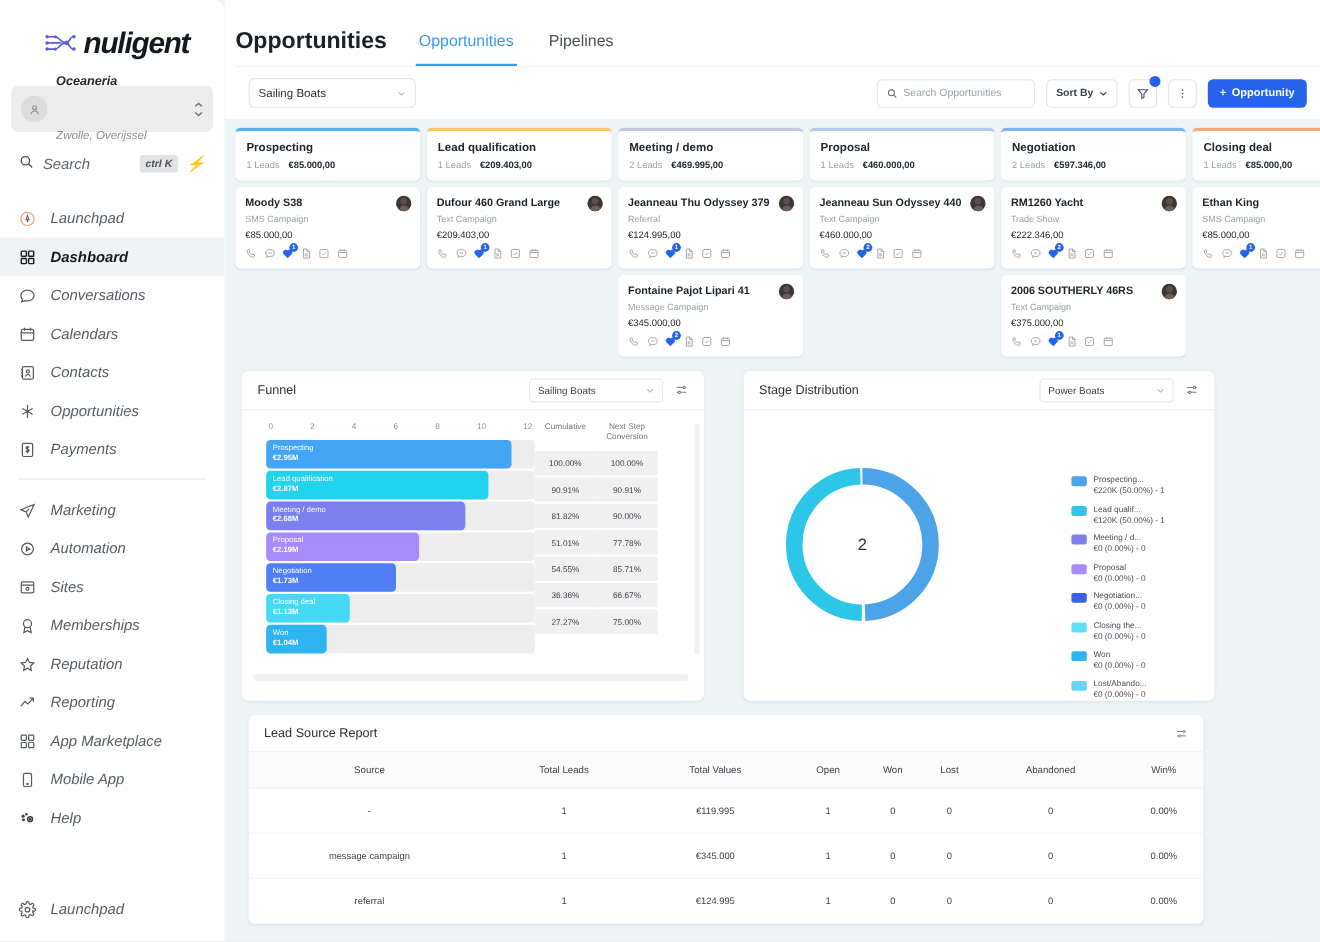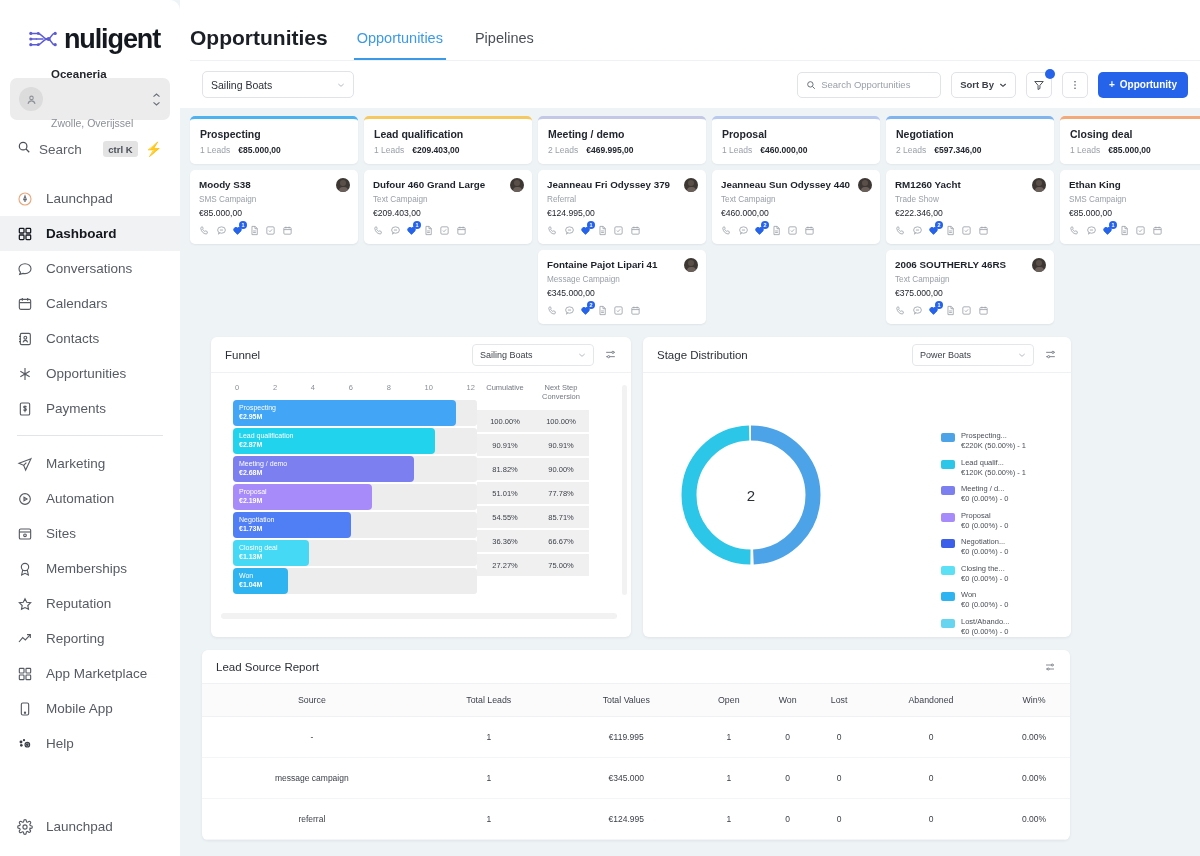--- a/index.html
+++ b/index.html
@@ -11,27 +11,28 @@
   }
   .app {
     position: relative;
     width: 1200px; height: 856px;
     background: #eef3f6;
     display: flex;
   }
 
   
   .sidebar {
-    width: 180px; height: 856px;
+    width: 204px; height: 856px;
     background: #ffffff;
     border-top-right-radius: 10px;
     display: flex; flex-direction: column;
     flex-shrink: 0;
     position: relative;
     z-index: 5;
+    font-style: italic;
   }
   .logo-wrap {
     height: 78px;
     display: flex; align-items: center; justify-content: center;
     gap: 6px;
     padding-left: 8px;
   }
   .logo-mark { width: 30px; height: 30px; display:block; }
   .logo-text {
     font-size: 27px; font-weight: bold; color: #14181f;
@@ -239,22 +240,22 @@
     position: absolute; top: -4px; right: -4px;
     min-width: 8px; height: 8px; border-radius: 50%;
     background: #2563eb; color: #fff;
     font-size: 5.5px; font-weight: bold;
     display:flex; align-items:center; justify-content:center;
     padding: 0 1px;
   }
 
   
   .panels {
-    display: flex; gap: 12px;
-    padding: 13px 22px 0 31px;
+    display: flex; gap: 36px;
+    padding: 13px 22px 0 16px;
   }
   .panel {
     background: #fff; border-radius: 6px;
     box-shadow: 0 1px 3px rgba(16,24,40,.07);
     overflow: hidden;
   }
   .panel-head {
     height: 36px;
     display: flex; align-items: center;
     padding: 0 14px; gap: 10px;
@@ -729,21 +730,21 @@
   <div class="col">
     <div class="col-head" style="border-top-color:#c3c8e6">
       <div class="col-name">Meeting / demo</div>
       <div class="col-meta">
         <span class="col-leads">2 Leads</span>
         <span class="col-val">€469.995,00</span>
       </div>
     </div>
     <div class="col-body">
     <div class="card">
-      <div class="card-title">Jeanneau Fri Odyssey 379</div>
+      <div class="card-title">Jeanneau Thu Odyssey 379</div>
       <div class="avatar"></div>
       <div class="card-src">Referral</div>
       <div class="card-amt">€124.995,00</div>
       <div class="card-icons">
         <span class="ci">
                     <svg width="11" height="11" viewBox="0 0 24 24" fill="none" stroke="#9aa0a8" stroke-width="1.8">
                       <path d="M7 3.5 9.2 7 7.6 9a12 12 0 0 0 5.2 5.2l2-1.6 3.5 2.2-.6 3.2a2 2 0 0 1-2.2 1.6C9.6 19 5 14.4 3.8 7.1A2 2 0 0 1 5.4 4.9Z"></path>
                     </svg>
                   </span>
                   <span class="ci">

